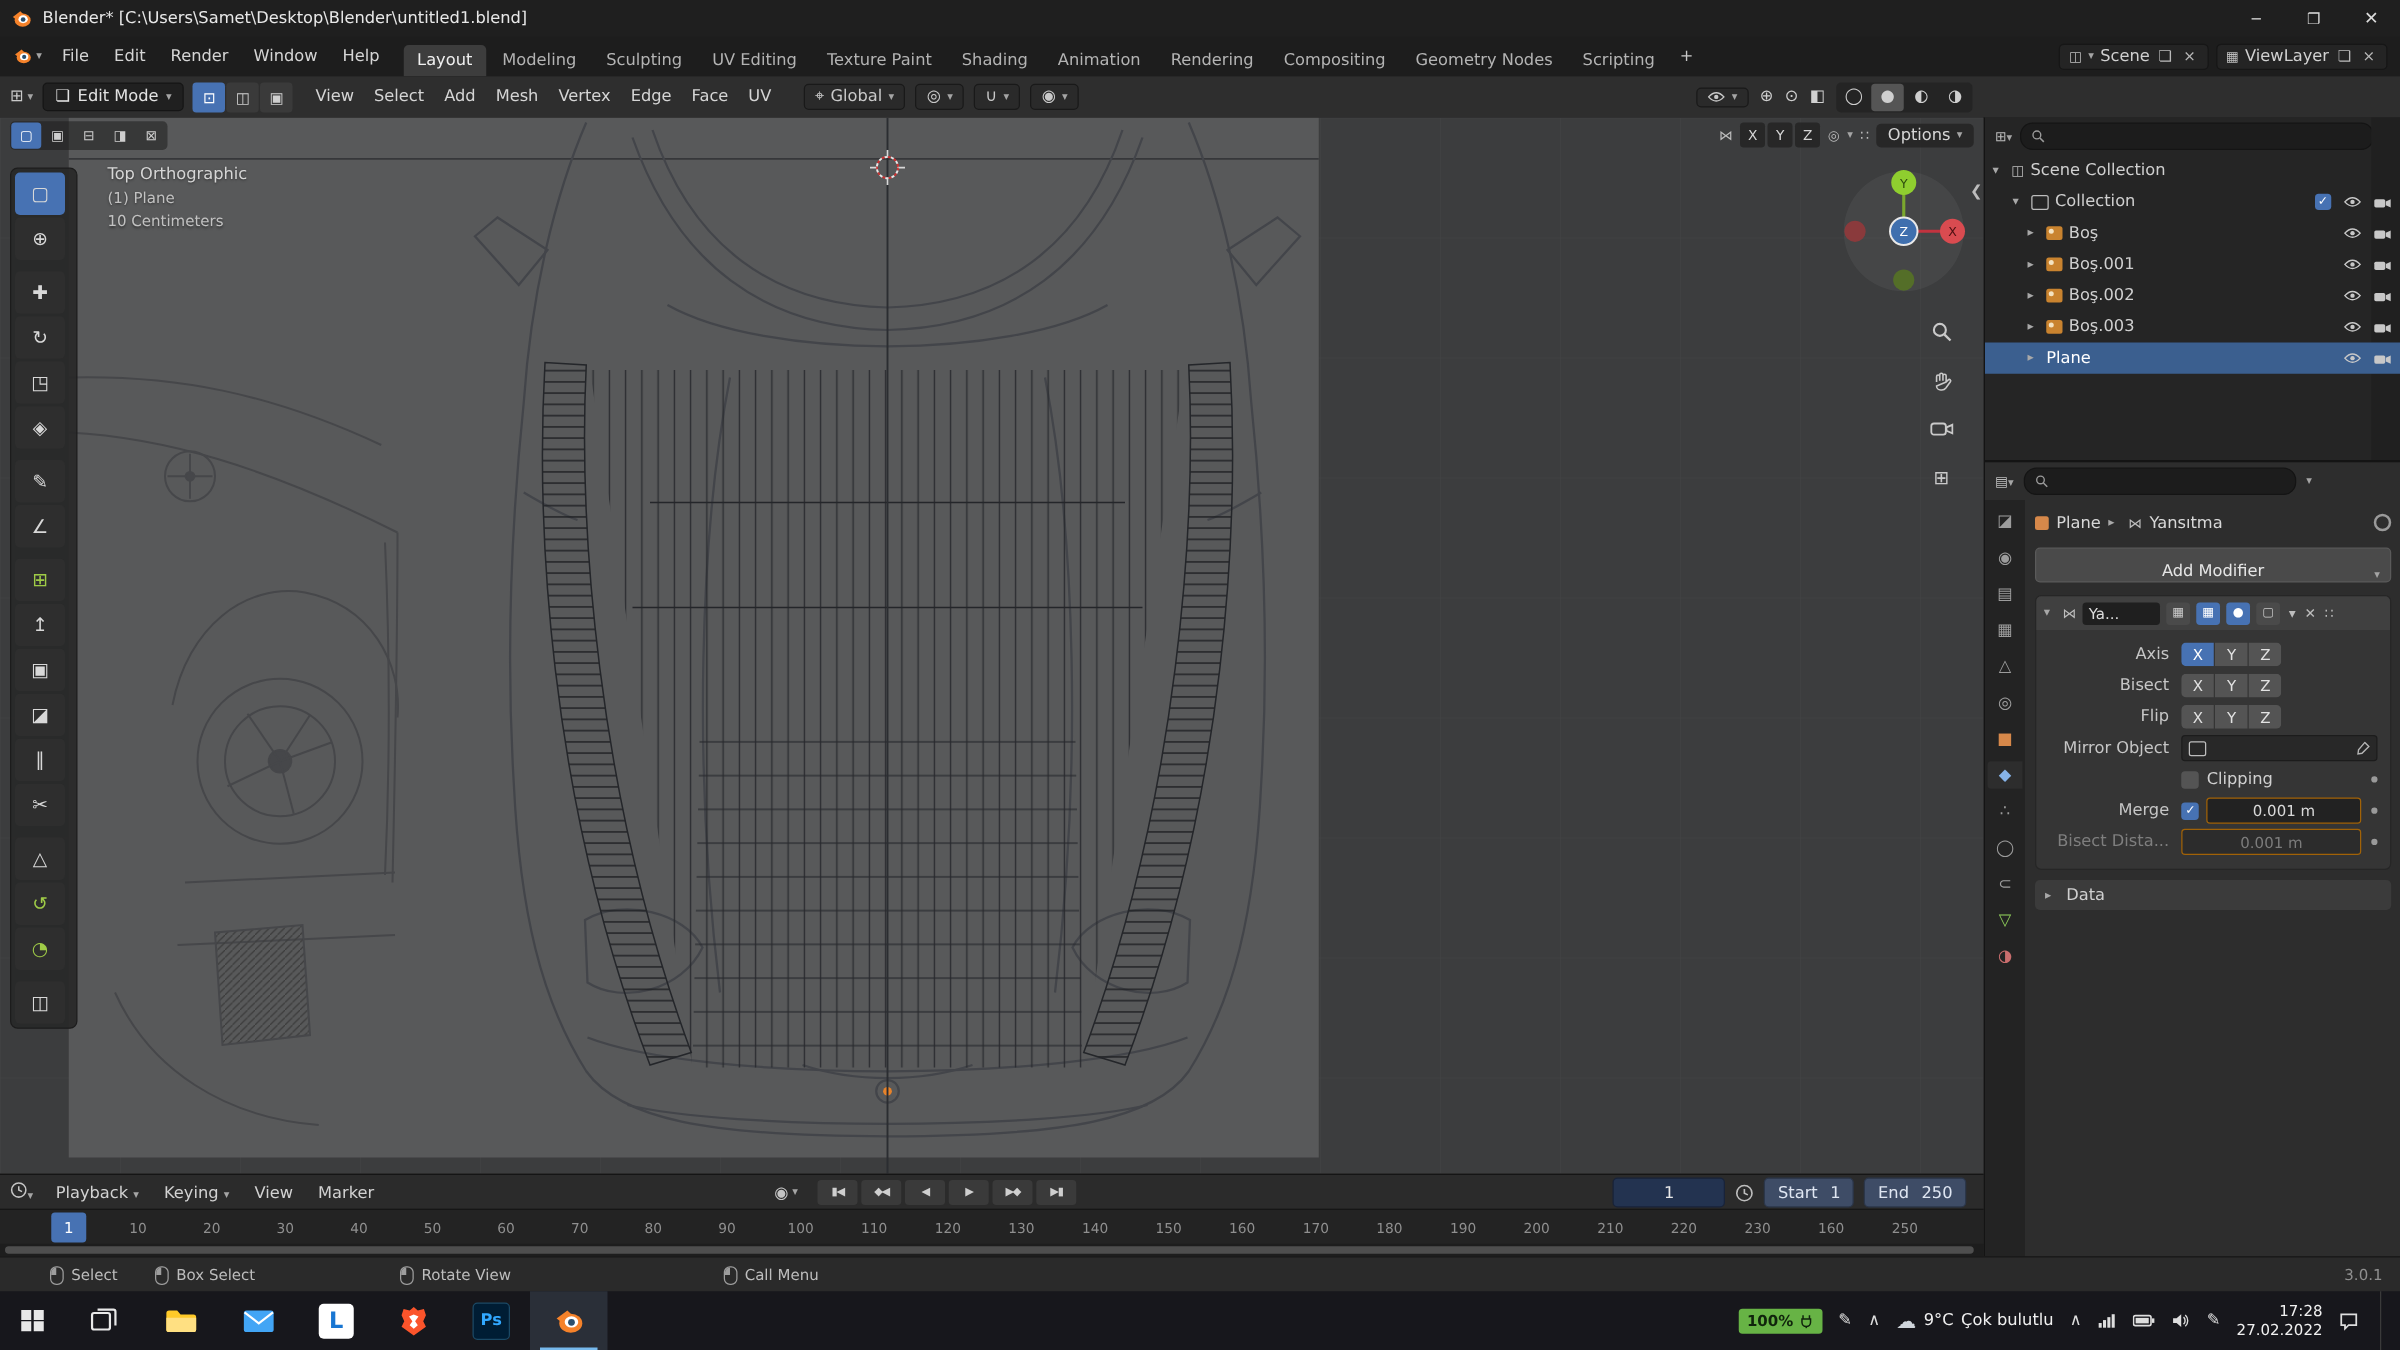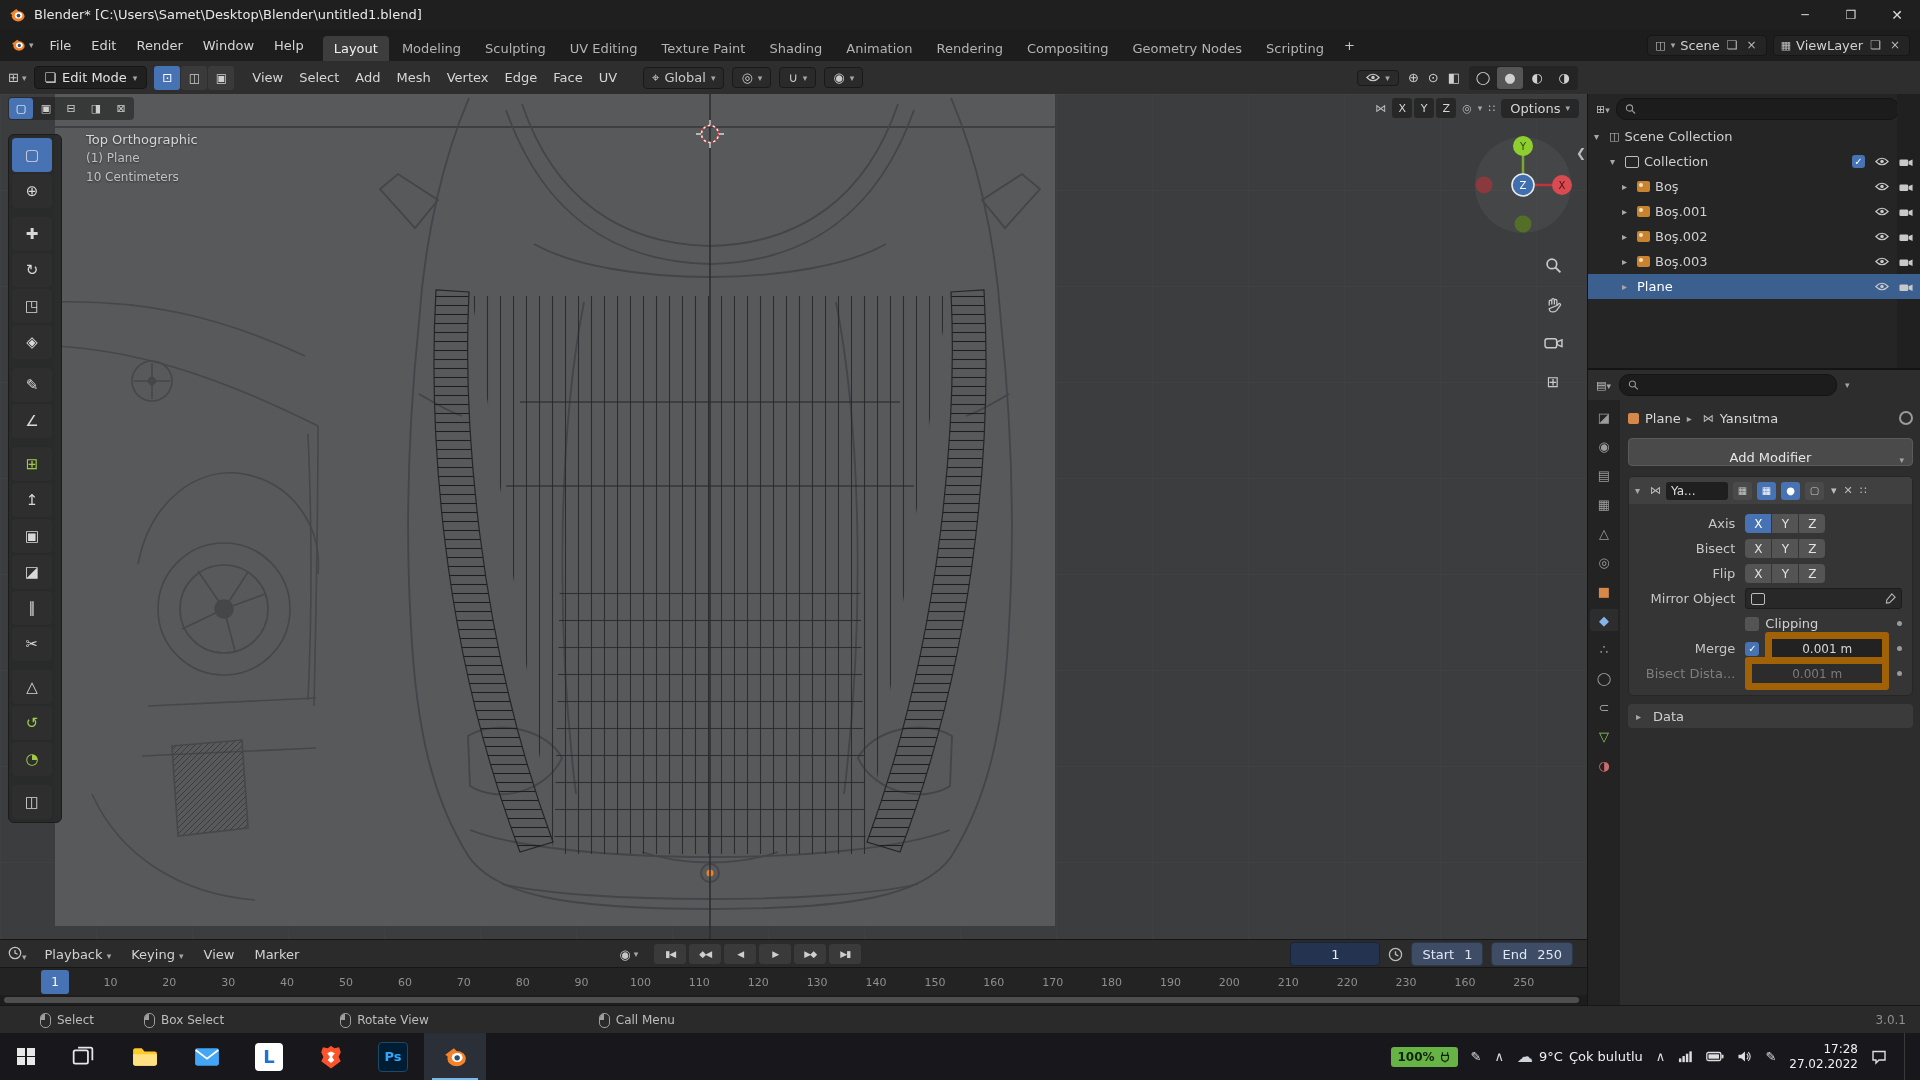--- a/index.html
+++ b/index.html
@@ -120,31 +120,31 @@
   .modhead .hx{color:#bdbdbd;font-size:11px;margin-left:2px;}
   .modbody{padding:7px 6px 9px 0;}
   .prow{display:flex;align-items:center;height:25px;}
   .plab{width:42%;text-align:right;padding-right:10px;color:#c6c6c6;box-sizing:border-box;flex:none;}
   .plab.dim{color:#7e7e7e;}
   .pctl{flex:1;display:flex;align-items:center;gap:6px;padding-right:4px;}
   .segs{display:flex;gap:1px;border-radius:4px;overflow:hidden;}
   .seg{width:26px;height:19px;background:#545454;color:#e2e2e2;display:flex;align-items:center;justify-content:center;font-size:12px;}
   .seg.on{background:#4772b3;color:#fff;}
   .objfield{flex:1;height:19px;background:#282828;border:1px solid #1c1c1c;border-radius:3px;display:flex;align-items:center;gap:5px;padding:0 5px;color:#bdbdbd;}
-  .valfield{flex:1;height:19px;background:#222;border:7px solid #a16207;border-radius:3px;display:flex;align-items:center;justify-content:center;color:#d8d8d8;font-size:12px;}
+  .valfield{flex:1;height:19px;background:#222;border:1px solid #a16207;border-radius:3px;display:flex;align-items:center;justify-content:center;color:#d8d8d8;font-size:12px;}
   .valfield.dim{color:#7b7b7b;background:#2c2c2c;}
   .cb{width:14px;height:14px;background:#545454;border-radius:3px;flex:none;}
   .cb.on{background:#4772b3;color:#fff;font-size:10px;display:flex;align-items:center;justify-content:center;}
   .adot{width:5px;height:5px;border-radius:50%;background:#9a9a9a;flex:none;margin-left:2px;}
   .subpanel{margin-top:8px;height:24px;background:#3b3b3b;border-radius:4px;display:flex;align-items:center;gap:7px;padding:0 8px;color:#cfcfcf;}
   
   .statusbar{position:absolute;left:0;top:1005px;width:1920px;height:28px;background:#2a2a2a;border-top:1px solid #161616;display:flex;align-items:center;color:#bdbdbd;font-size:12px;}
   .sbitem{display:flex;align-items:center;gap:6px;}
   .sbitem:nth-of-type(1){margin-left:40px;}
-  .sbitem:nth-of-type(2){margin-left:50px;}
+  .sbitem:nth-of-type(2){margin-left:30px;}
   .sbitem:nth-of-type(3){margin-left:116px;}
   .sbitem:nth-of-type(4){margin-left:170px;}
   .mouse-ic{width:11px;height:15px;border:1.5px solid #9d9d9d;border-radius:5px;position:relative;box-sizing:border-box;}
   .mouse-ic::after{content:"";position:absolute;left:0;top:0;width:4px;height:6px;background:#9d9d9d;border-radius:4px 0 0 0;}
   .sb-version{margin-left:auto;padding-right:14px;color:#8f8f8f;}
   
   .taskbar{position:absolute;left:0;top:1033px;width:1920px;height:47px;background:#17171c;display:flex;align-items:center;}
   .startbtn{width:52px;height:47px;display:flex;align-items:center;justify-content:center;}
   .winlogo{display:grid;grid-template-columns:8px 8px;grid-template-rows:8px 8px;gap:1.5px;}
   .winlogo span{background:#e8e8e8;}

